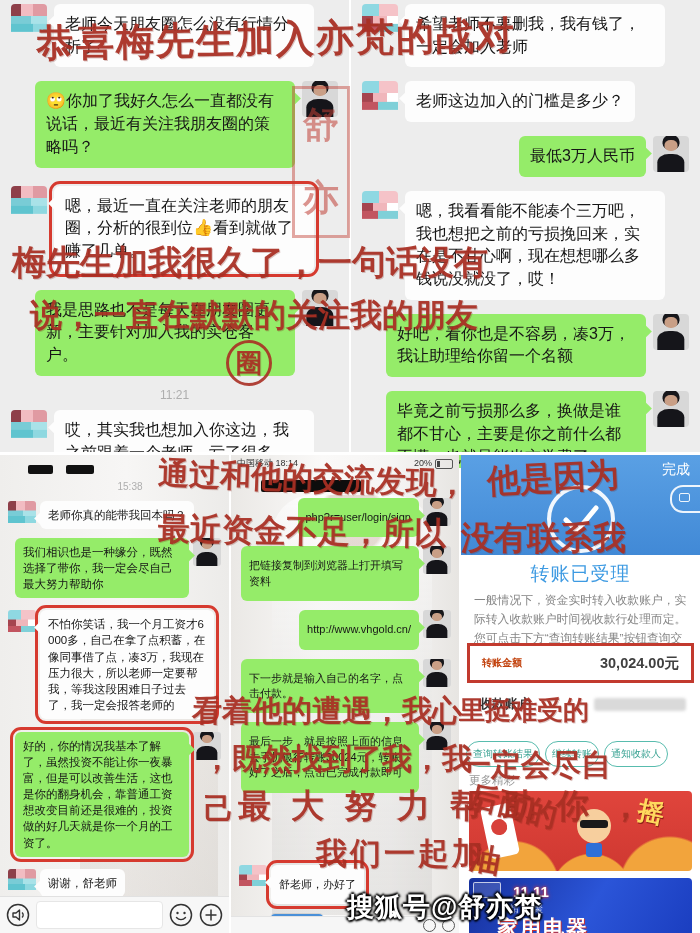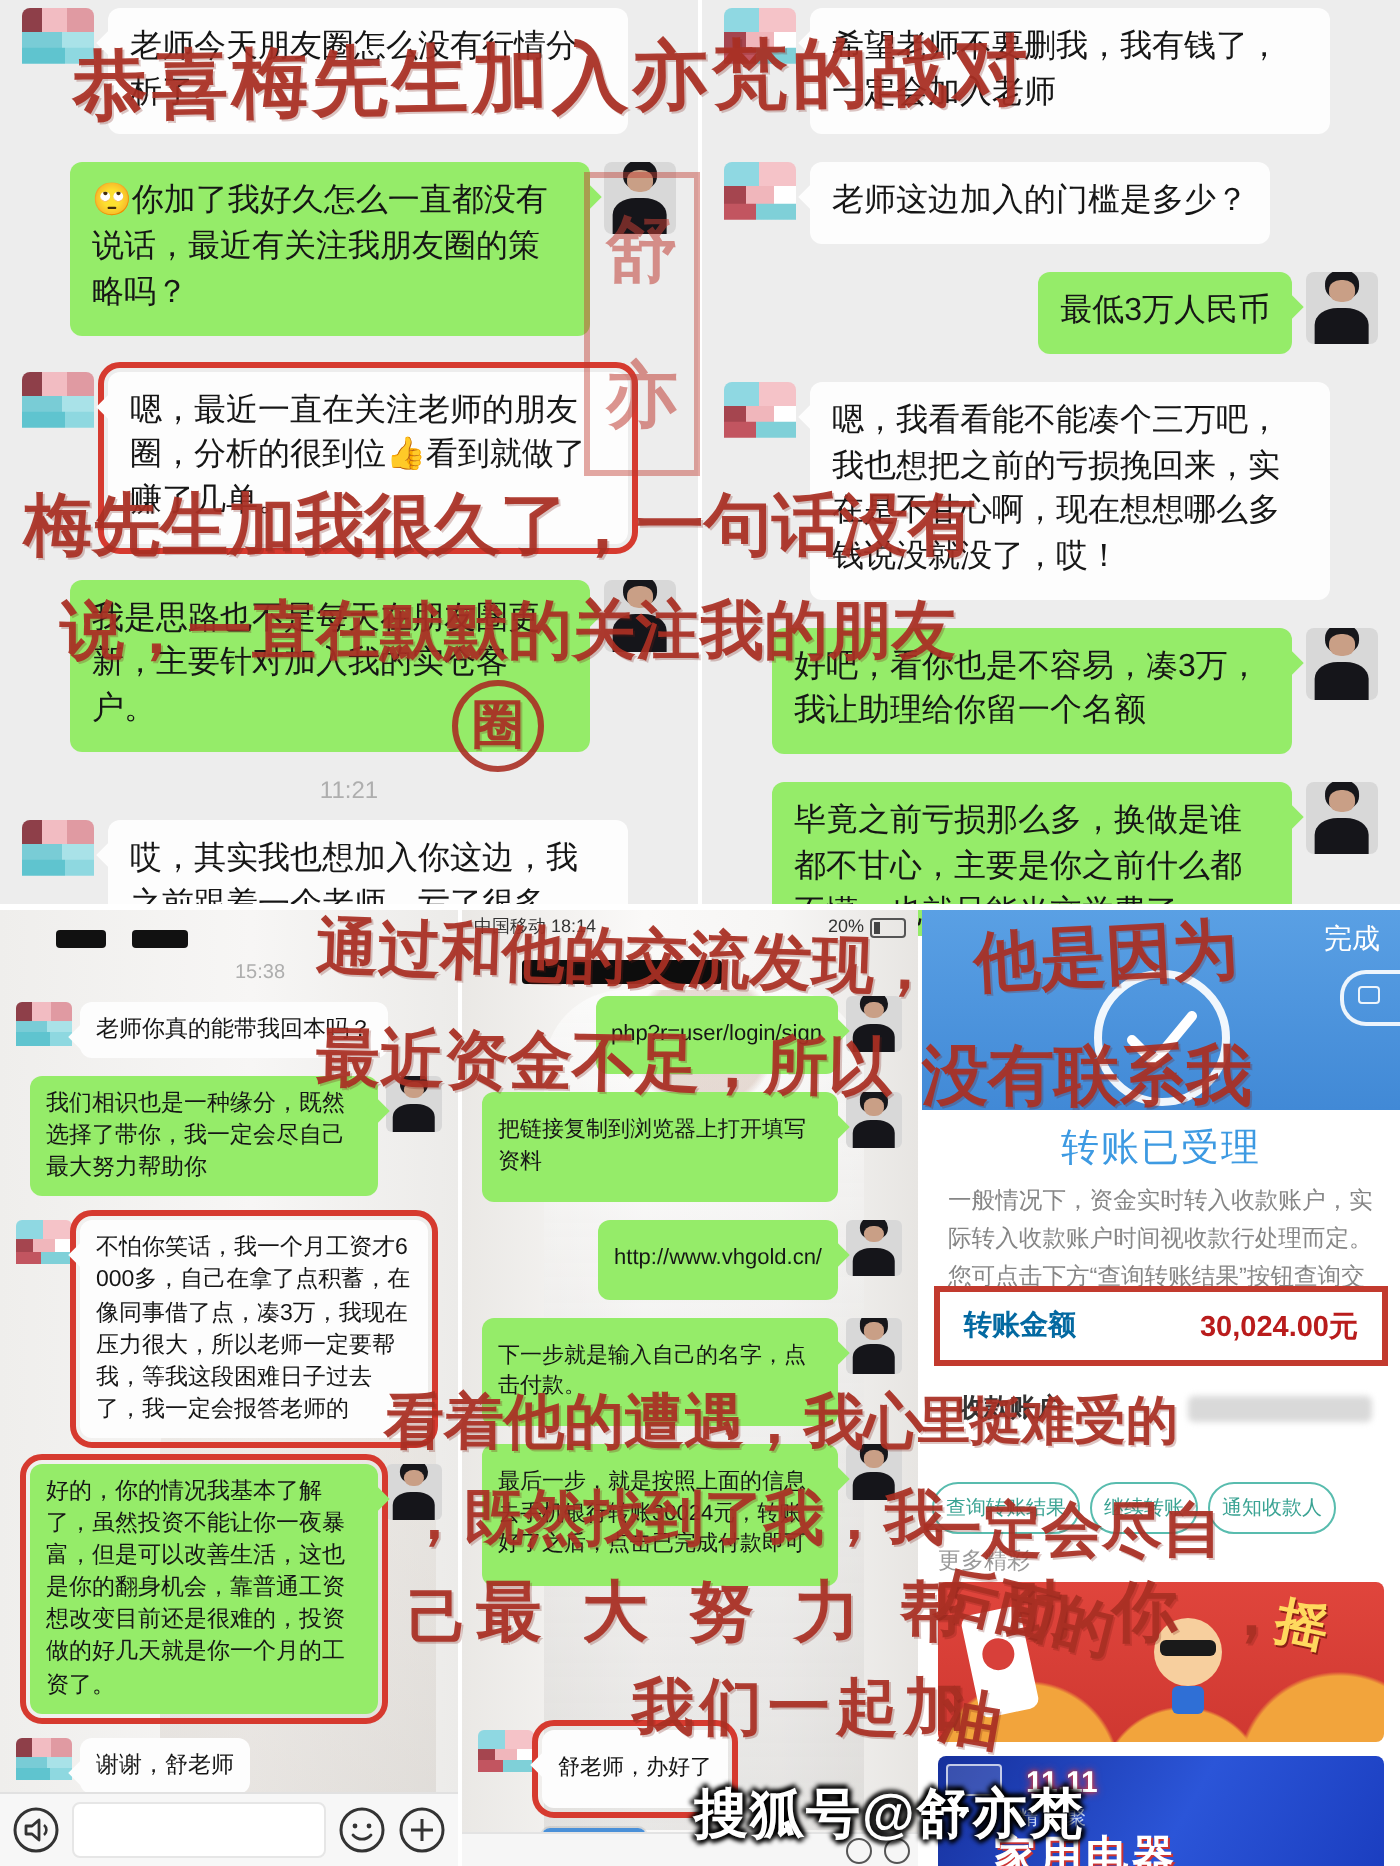--- a/index.html
+++ b/index.html
@@ -106,22 +106,22 @@
      border:1.5px solid rgba(255,255,255,.9);border-radius:2px;}
   .t-check{position:absolute;top:30px;left:50%;transform:translateX(-50%);width:60px;height:60px;
      border-radius:50%;border:4px solid rgba(255,255,255,.92);z-index:2;}
   .t-title{position:absolute;top:106px;left:0;right:0;text-align:center;
      color:#3d9ae2;font-size:19px;letter-spacing:1px;}
   .t-desc{position:absolute;top:136px;left:13px;right:9px;color:#868686;
      font-size:11.8px;line-height:1.62;}
   .t-amountbox{position:absolute;top:188px;left:6px;right:6px;height:34px;
      border:3px solid #c23a2e;background:#fff;display:flex;align-items:center;
      justify-content:space-between;padding:0 12px;}
-  .t-amountbox .lab{font-size:14px;font-weight:bold;color:#0369a1;}
-  .t-amountbox .val{font-size:14.5px;color:#b91c1c;font-weight:bold;}
+  .t-amountbox .lab{font-size:10px;font-weight:bold;color:#c2410c;}
+  .t-amountbox .val{font-size:14.5px;color:#404040;font-weight:bold;}
   .t-account{position:absolute;top:240px;left:18px;right:14px;display:flex;
      justify-content:space-between;align-items:center;}
   .t-account .lab{font-size:13px;font-weight:bold;color:#333;}
   .blurbar{width:92px;height:13px;background:#d9d9d9;border-radius:3px;filter:blur(1.5px);}
   .t-btnrow{position:absolute;top:286px;left:5px;right:1px;display:flex;gap:5px;}
   .pill{border:1.5px solid #58bcae;color:#3aa393;font-size:10px;padding:5px 6px;
      border-radius:14px;background:#fff;white-space:nowrap;}
   .t-more{position:absolute;top:318px;left:8px;color:#9a9a9a;font-size:11.5px;}
   .banner-red{position:absolute;top:336px;left:8px;right:8px;height:80px;border-radius:4px;
      background:radial-gradient(circle at 20% 120%,#f2a43c 0 22%,transparent 23%),

